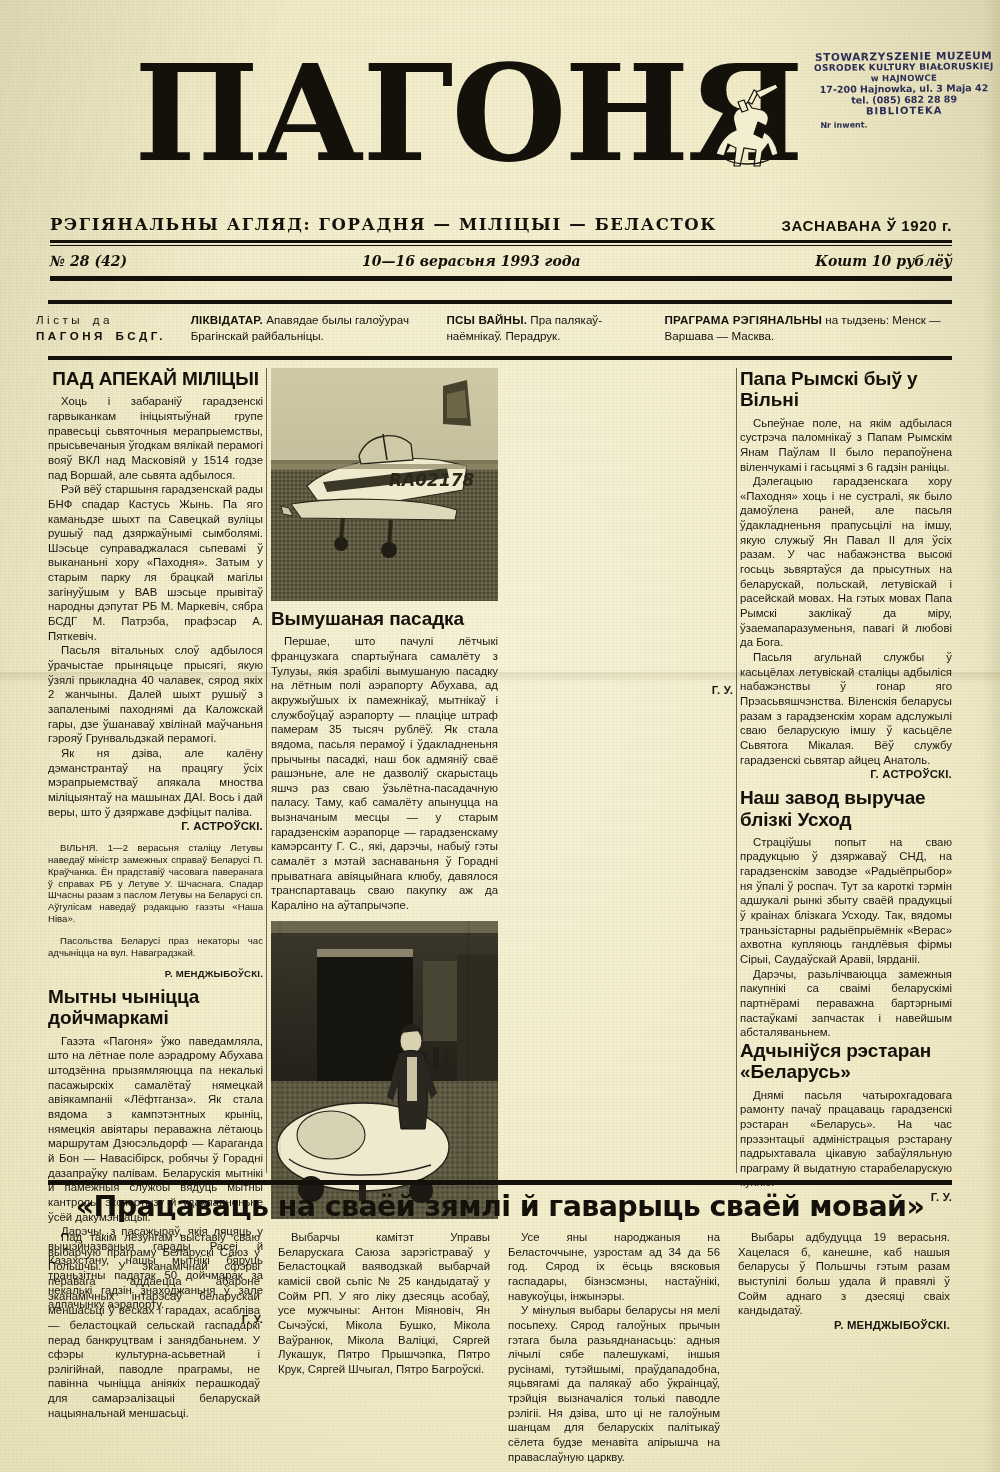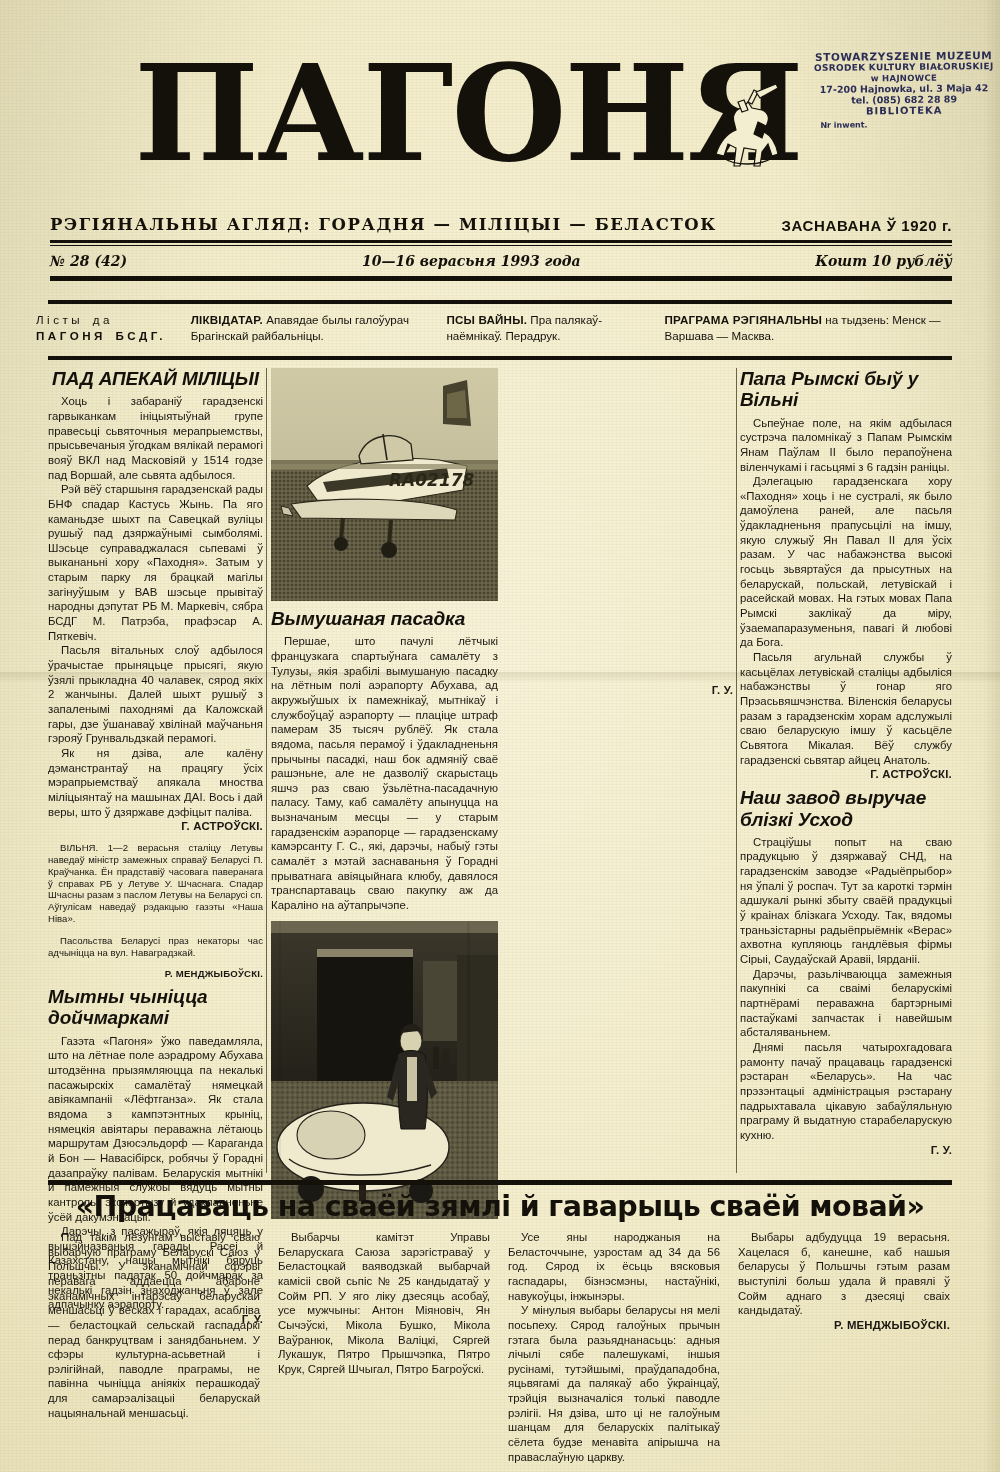--- a/index.html
+++ b/index.html
@@ -107,21 +107,21 @@
   .col{position:absolute;top:0;}
   .colA{left:0;width:215px;}
   .colB{left:223px;width:227px;}
   .colC{left:458px;width:227px;}
   .colD{left:692px;width:212px;}
 
   .vline{position:absolute;top:0;width:1px;background:#6b6347;height:805px;}
 
   h2.head{
     font-size:19px;font-weight:700;line-height:1.12;margin:0 0 5px 0;
-    letter-spacing:-0.1px;color:#14110b;font-style:italic;
+    letter-spacing:-0.1px;color:#14110b;
   }
   h2.head.center{text-align:center;}
   p.tx{
     margin:0;font-size:11.4px;line-height:1.285;text-align:justify;
     text-indent:13px;color:#1a1711;
     -webkit-hyphens:auto;hyphens:auto;
   }
   p.tx + p.tx{margin-top:0;}
   p.sm{font-size:9.6px;line-height:1.24;text-align:justify;text-indent:12px;}
   p.sig{
@@ -346,20 +346,21 @@
     <h2 class="head">Папа Рымскі быў у Вільні</h2>
     <p class="tx">Сьпеўнае поле, на якім адбылася сустрэча паломнікаў з Папам Рымскім Янам Паўлам ІІ было перапоўнена віленчукамі і гасьцямі з 6 гадзін раніцы.</p>
     <p class="tx">Дэлегацыю гарадзенскага хору «Паходня» хоць і не сустралі, як было дамоўлена раней, але пасьля ўдакладненьня прапусьцілі на імшу, якую служыў Ян Павал ІІ для ўсіх разам. У час набажэнства высокі госьць зьвяртаўся да прысутных на беларускай, польскай, летувіскай і расейскай мовах. На гэтых мовах Папа Рымскі заклікаў да міру, ўзаемапаразуменьня, павагі й любові да Бога.</p>
     <p class="tx">Пасьля агульнай службы ў касьцёлах летувіскай сталіцы адбыліся набажэнствы ў гонар яго Прэасьвяшчэнства. Віленскія беларусы разам з гарадзенскім хорам адслужылі сваю беларускую імшу ў касьцёле Сьвятога Мікалая. Вёў службу гарадзенскі сьвятар айцец Анатоль.</p>
     <p class="sig">Г. АСТРОЎСКІ.</p>
 
     <h2 class="head">Наш завод выручае блізкі Усход</h2>
     <p class="tx">Страціўшы попыт на сваю прадукцыю ў дзяржаваў СНД, на гарадзенскім заводзе «Радыёпрыбор» ня ўпалі ў роспач. Тут за кароткі тэрмін адшукалі рынкі збыту сваёй прадукцыі ў краінах блізкага Усходу. Так, вядомы траньзістарны радыёпрыёмнік «Верас» ахвотна купляюць гандлёвыя фірмы Сірыі, Саудаўскай Аравіі, Іярданіі.</p>
     <p class="tx">Дарэчы, разьлічваюцца замежныя пакупнікі са сваімі беларускімі партнёрамі пераважна бартэрнымі пастаўкамі запчастак і навейшым абсталяваньнем.</p>
 
+    <h2 class="head">Адчыніўся рэстаран  «Беларусь»</h2>
     <p class="tx">Днямі пасьля чатырохгадовага рамонту пачаў працаваць гарадзенскі рэстаран «Беларусь». На час прэзэнтацыі адміністрацыя рэстарану падрыхтавала цікавую забаўляльную праграму й выдатную старабеларускую кухню.</p>
     <p class="sig">Г. У.</p>
   </div>
 </div>
 
 <div class="feat-rule-top"></div>
 <div class="feat">
   <h1 class="feat-head">«Працаваць на сваёй зямлі й гаварыць сваёй мовай»</h1>
   <div class="feat-cols">
     <div class="fcol f1">

